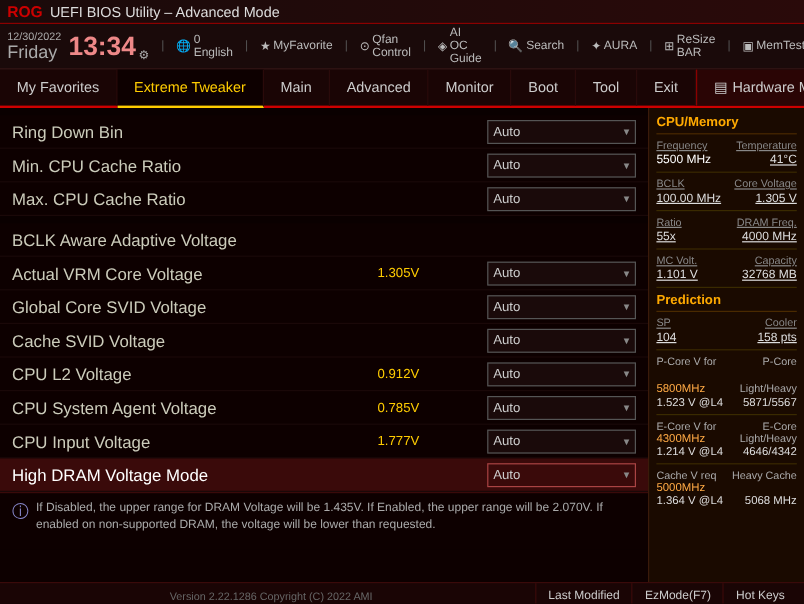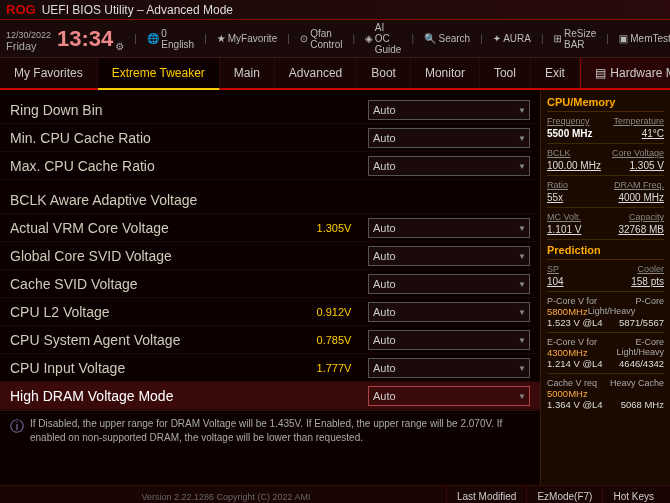--- a/index.html
+++ b/index.html
@@ -113,21 +113,22 @@
     }
     .setting-value-display {
       color: #ffcc00;
       font-size: 11px;
       width: 60px;
       text-align: center;
       margin-right: 4px;
     }
     .dropdown-wrapper {
       position: relative;
-      width: 162px;
+      width: 124px;
+      margin-left: 40px;
     }
     .dropdown-wrapper::after {
       content: '▼';
       position: absolute;
       right: 4px;
       top: 50%;
       transform: translateY(-50%);
       font-size: 8px;
       color: #888;
       pointer-events: none;
@@ -187,21 +188,21 @@
       display: flex;
       justify-content: space-between;
       margin-bottom: 2px;
     }
     #right-panel .col-header {
       color: #888;
       font-size: 9px;
       text-decoration: underline;
     }
     #right-panel .value { color: #ddd; text-decoration: underline; }
-    #right-panel .value-highlight { color: #fff; font-weight: bold; }
+    #right-panel .value-highlight { color: #fff; font-weight: normal; }
     #right-panel .divider {
       border-top: 1px solid #3a2a00;
       margin: 4px 0;
     }
     #right-panel .prediction-section { margin-top: 4px; }
     #right-panel .pred-highlight { color: #ffaa44; }
     #right-panel .pred-normal { color: #ddd; }
     #right-panel .pred-row { margin-bottom: 3px; font-size: 9.5px; }
     #right-panel .pred-label { color: #aaa; font-size: 9px; }
 
@@ -250,21 +251,21 @@
 
 <div id="title-bar">
   <span class="rog-logo">ROG</span>
   <span class="title-text">UEFI BIOS Utility – Advanced Mode</span>
 </div>
 
 <div id="info-bar">
   <div style="display:flex;align-items:flex-end;gap:2px;">
     <div class="date-day">
       <span style="font-size:9px;">12/30/2022</span>
-      <span style="font-size:11px;">Friday</span>
+      <span style="font-size:15px;">Friday</span>
     </div>
     <div class="datetime">13:34</div>
     <span class="gear-icon">⚙</span>
   </div>
   <span class="separator">|</span>
   <span class="info-item">
     <span>🌐</span>
     <span>0 English</span>
   </span>
   <span class="separator">|</span>
@@ -302,22 +303,22 @@
     <span>▣</span>
     <span>MemTest86</span>
   </span>
 </div>
 
 <div id="nav-bar">
   <div class="nav-item">My Favorites</div>
   <div class="nav-item active">Extreme Tweaker</div>
   <div class="nav-item">Main</div>
   <div class="nav-item">Advanced</div>
+  <div class="nav-item">Monitor</div>
   <div class="nav-item">Boot</div>
-  <div class="nav-item">Monitor</div>
   <div class="nav-item">Tool</div>
   <div class="nav-item">Exit</div>
   <div class="nav-item hardware-monitor">
     <span>▤</span>
     <span>Hardware Monitor</span>
   </div>
 </div>
 
 <div id="main-content">
 
@@ -497,21 +498,21 @@
       <span class="value">158 pts</span>
     </div>
 
     <div class="divider"></div>
 
     <div class="pred-row">
       <div style="display:flex;justify-content:space-between;">
         <span class="pred-label">P-Core V for</span>
         <span class="pred-label">P-Core</span>
       </div>
-      <div style="display:flex;">
+      <div style="display:flex;justify-content:space-between;margin-top:13px;">
         <span class="pred-highlight">5800MHz</span>
         <span class="pred-label">Light/Heavy</span>
       </div>
       <div style="display:flex;justify-content:space-between;">
         <span class="pred-normal">1.523 V @L4</span>
         <span class="pred-normal">5871/5567</span>
       </div>
     </div>
 
     <div class="divider"></div>

